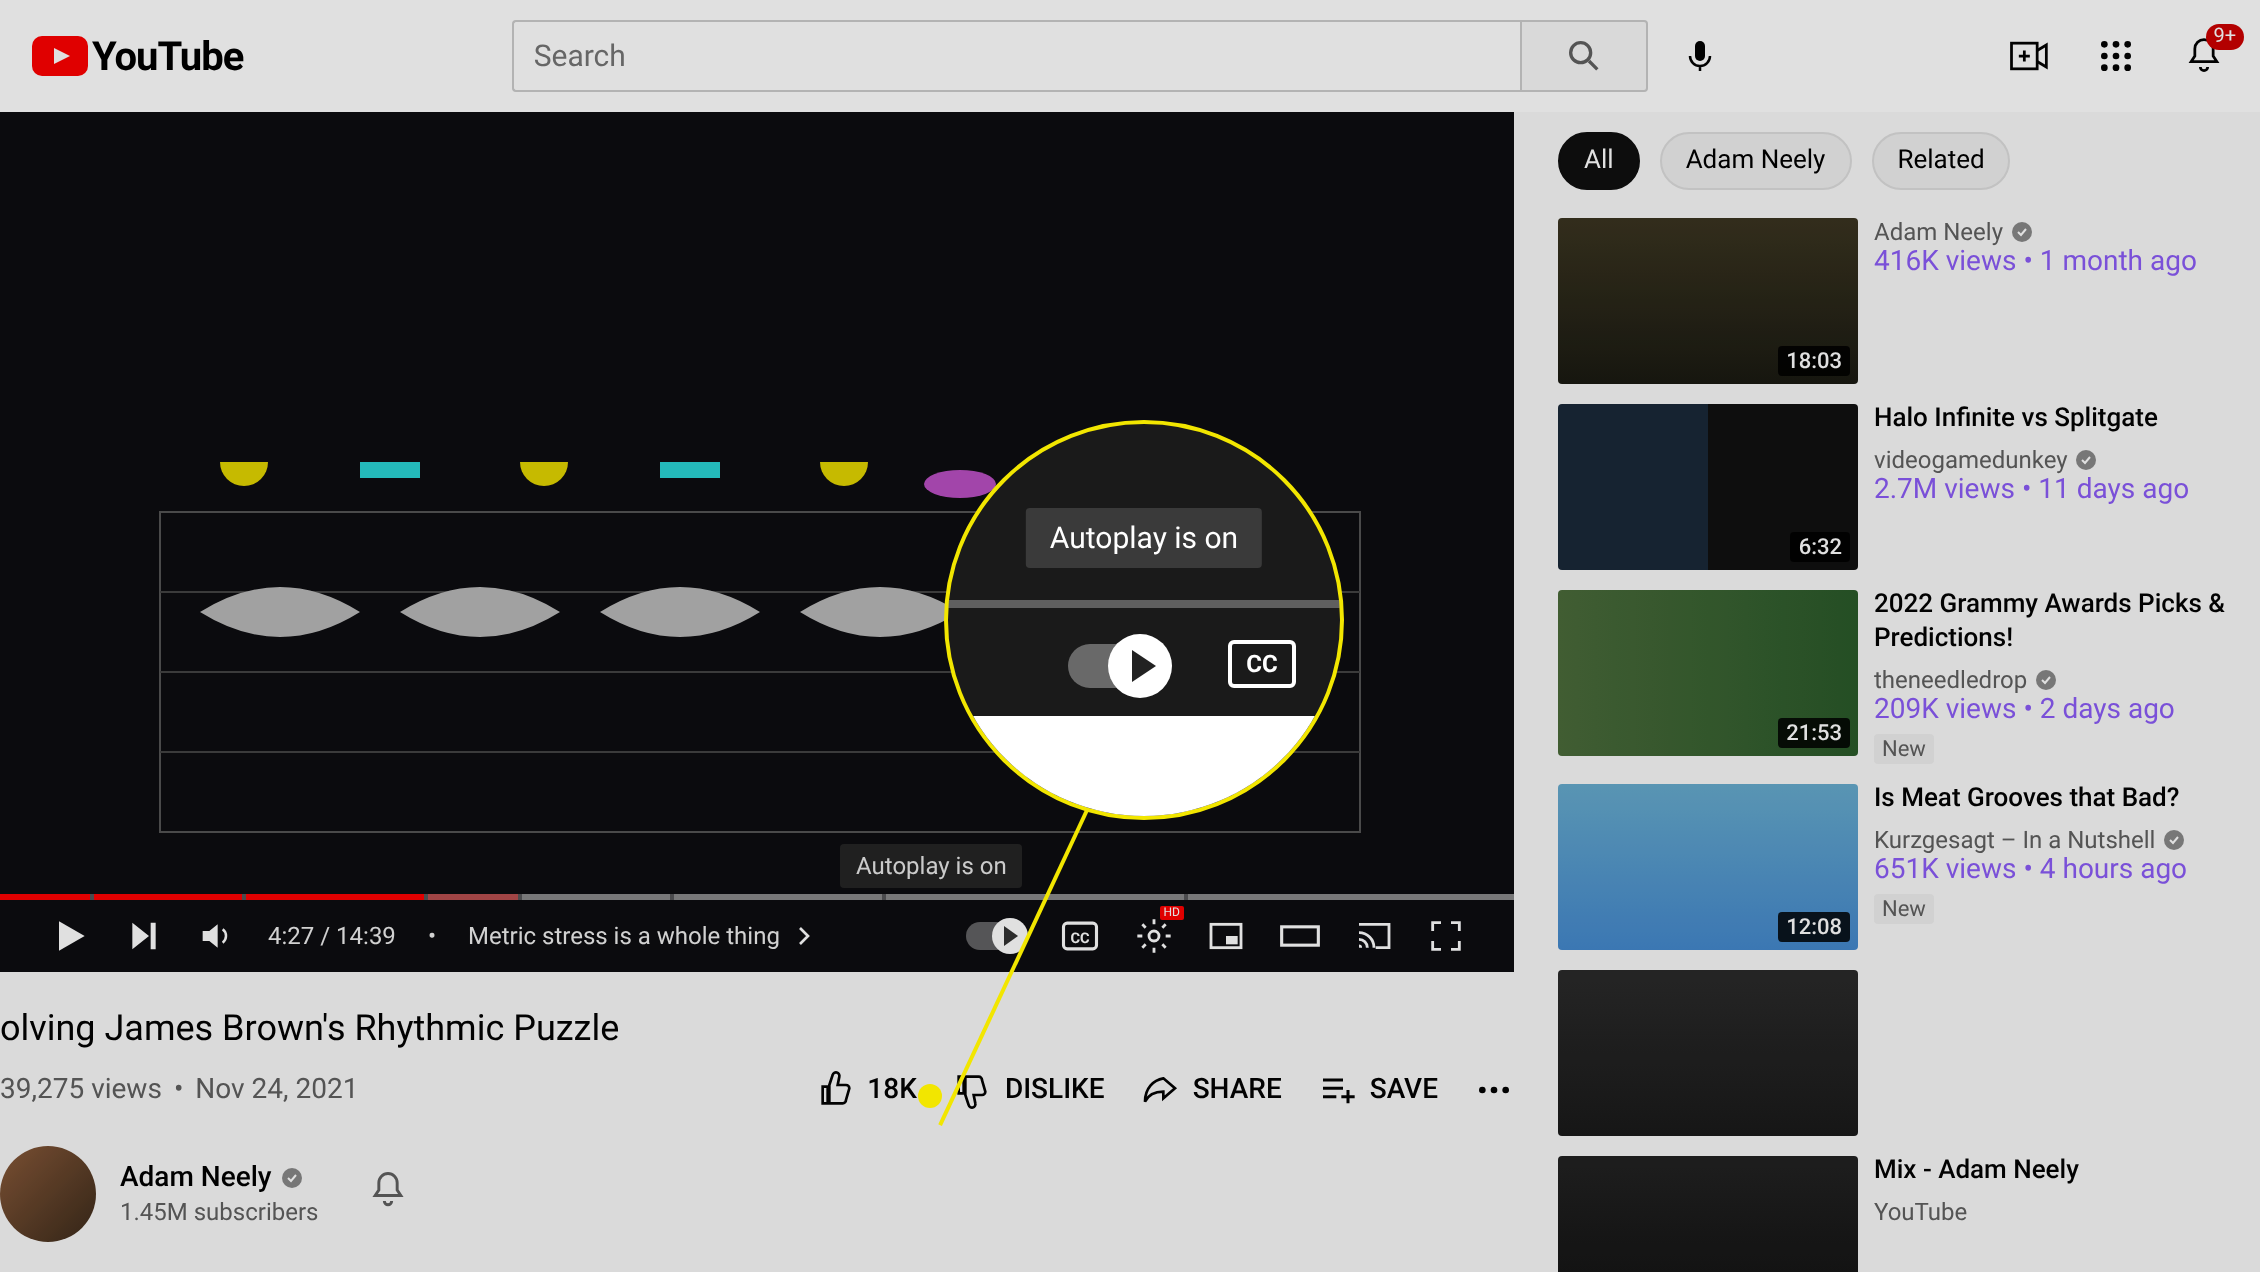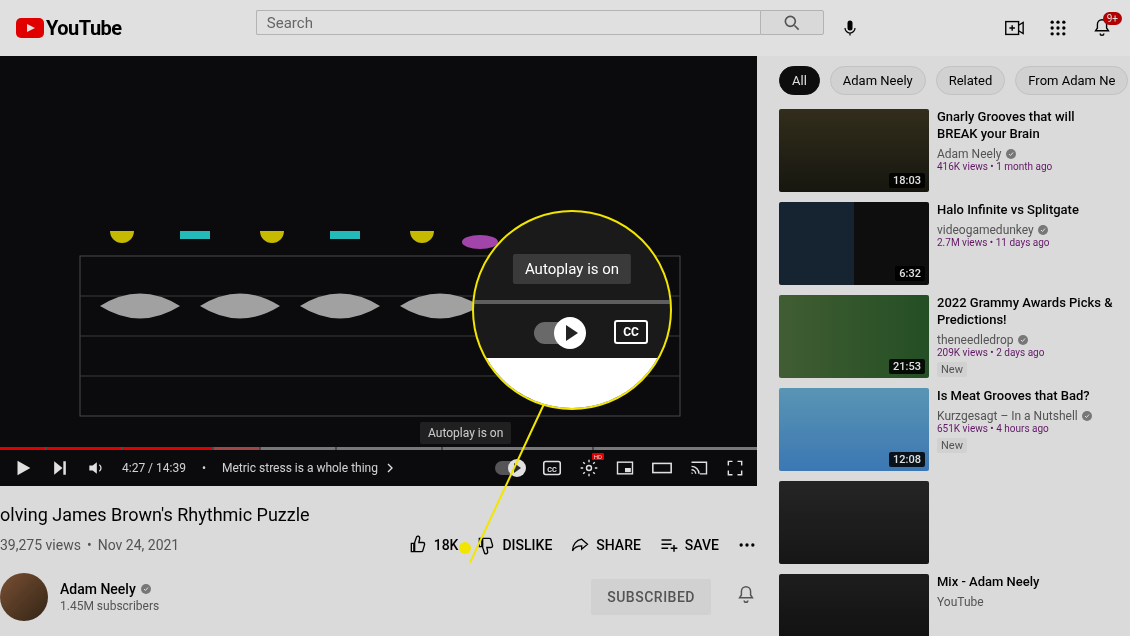--- a/index.html
+++ b/index.html
@@ -6,42 +6,42 @@
 body { background: #f9f9f9; width: 1130px; height: 636px; overflow: hidden; position: relative; }
 
 
 .dim-overlay { position: absolute; inset: 0; background: rgba(0,0,0,0.12); z-index: 50; pointer-events: none; }
 
 
 .header { height: 56px; display: flex; align-items: center; padding: 0 16px; background: #fff; position: relative; z-index: 1; }
 .logo { display: flex; align-items: center; gap: 2px; font-weight: 700; font-size: 20px; letter-spacing: -0.5px; }
 .logo svg { width: 28px; height: 20px; }
 .search-wrap { flex: 1; display: flex; justify-content: center; }
-.search-box { display: flex; width: 568px; height: 25px; }
+.search-box { display: flex; width: 568px; height: 36px; }
 .search-input { flex: 1; border: 1px solid #ccc; border-right: none; border-radius: 2px 0 0 2px; padding: 0 10px; font-size: 15px; background: #fff; }
 .search-btn { width: 64px; border: 1px solid #ccc; background: #f8f8f8; border-radius: 0 2px 2px 0; display: flex; align-items: center; justify-content: center; cursor: pointer; }
 .mic-btn { width: 36px; height: 36px; margin-left: 8px; border-radius: 50%; display: flex; align-items: center; justify-content: center; cursor: pointer; }
 .header-right { display: flex; align-items: center; gap: 20px; margin-left: auto; }
 .hicon { width: 24px; height: 24px; display: flex; align-items: center; justify-content: center; position: relative; cursor: pointer; }
 .notif-badge { position: absolute; top: -4px; right: -8px; background: #cc0000; color: #fff; font-size: 10px; padding: 1px 4px; border-radius: 8px; }
 
 
 .main { display: flex; height: 580px; }
 .left { width: 757px; }
 .right { flex: 1; padding: 10px 17px 0 22px; overflow: hidden; }
 
 
 .player { position: relative; width: 757px; height: 430px; background: #0a0a0a; }
 .vid-canvas { position: absolute; inset: 0; }
 .tooltip-small { position: absolute; bottom: 42px; left: 420px; background: rgba(40,40,40,0.9); color: #e8e8e8; font-size: 12px; padding: 4px 8px; border-radius: 2px; z-index: 5; }
 .progress { position: absolute; bottom: 36px; left: 0; right: 0; height: 3px; background: rgba(255,255,255,0.3); z-index: 4; }
 .progress-segs { position: absolute; left: 0; top: 0; height: 100%; display: flex; gap: 2px; width: 100%; }
 .seg { background: rgba(255,255,255,0.3); height: 100%; }
 .seg.p { background: #ff0000; }
-.controls { position: absolute; bottom: 0; left: 0; right: 0; height: 36px; display: flex; align-items: center; padding: 0 12px; gap: 16px; color: #fff; z-index: 4; }
+.controls { position: absolute; bottom: 0; left: 0; right: 0; height: 36px; display: flex; align-items: center; padding: 0 24px; gap: 16px; color: #fff; z-index: 4; }
 .cbtn { display: flex; align-items: center; justify-content: center; cursor: pointer; }
 .cbtn svg { fill: #fff; }
 .time-display { font-size: 12px; color: #eee; }
 .chapter-display { font-size: 12px; color: #eee; display: flex; align-items: center; gap: 4px; cursor: pointer; }
 .spacer { flex: 1; }
 .autoplay-toggle { width: 30px; height: 14px; background: rgba(255,255,255,0.35); border-radius: 9px; position: relative; cursor: pointer; }
 .autoplay-knob { position: absolute; right: -1px; top: -2px; width: 18px; height: 18px; background: #fff; border-radius: 50%; display: flex; align-items: center; justify-content: center; }
 .autoplay-knob::after { content: ""; position: absolute; left: 6px; top: 4px; border-left: 7px solid #333; border-top: 5px solid transparent; border-bottom: 5px solid transparent; }
 .hd-badge { position: absolute; top: -5px; right: -5px; background: #f00; color: #fff; font-size: 6px; padding: 0 2px; border-radius: 1px; }
 .settings-wrap { position: relative; }
@@ -66,21 +66,21 @@
 .chip { padding: 6px 12px; border-radius: 16px; background: #eee; font-size: 13px; border: 1px solid #ddd; cursor: pointer; white-space: nowrap; }
 .chip.active { background: #0f0f0f; color: #fff; border-color: #0f0f0f; }
 
 
 .rec { display: flex; gap: 8px; margin-bottom: 10px; cursor: pointer; }
 .thumb { width: 150px; height: 83px; background: #222; position: relative; flex-shrink: 0; border-radius: 2px; overflow: hidden; }
 .thumb-dur { position: absolute; bottom: 4px; right: 4px; background: rgba(0,0,0,0.85); color: #fff; font-size: 11px; padding: 1px 4px; border-radius: 2px; font-weight: 500; }
 .rec-info { flex: 1; min-width: 0; }
 .rec-title { font-size: 13px; font-weight: 500; color: #030303; line-height: 1.3; margin-bottom: 4px; display: -webkit-box; -webkit-line-clamp: 2; -webkit-box-orient: vertical; overflow: hidden; }
 .rec-channel { font-size: 12px; color: #606060; display: flex; align-items: center; gap: 3px; }
-.rec-meta { font-size: 10px; color: #701a75; }
+.rec-meta { font-size: 14px; color: #8b5cf6; }
 .badge-new { display: inline-block; background: #eee; color: #606060; font-size: 11px; padding: 1px 4px; border-radius: 2px; margin-top: 3px; }
 .badge-live { display: inline-block; border: 1px solid #cc0000; color: #cc0000; font-size: 11px; padding: 1px 4px; border-radius: 2px; margin-top: 3px; font-weight: 500; }
 .verified { width: 12px; height: 12px; display: inline-flex; }
 
 
 .t1 { background: linear-gradient(#3a3420,#1a1a12); }
 .t2 { background: linear-gradient(90deg,#1a2838 50%,#101010 50%); }
 .t3 { background: linear-gradient(90deg,#4a6a3a,#2a5a2a); }
 .t4 { background: linear-gradient(#6ac,#48c); }
 .t5 { background: linear-gradient(#2a2a2a,#1a1a1a); }
@@ -306,45 +306,42 @@
         <div class="owner-info">
           <div class="owner-name">
             <span>Adam Neely</span>
             <svg class="verified" viewBox="0 0 24 24">
                 <circle cx="12" cy="12" r="10" fill="#888"></circle>
                 <path d="M8 12 l3 3 l5 -6" stroke="#fff" stroke-width="2" fill="none"></path>
               </svg>
           </div>
           <div class="owner-subs">1.45M subscribers</div>
         </div>
-        <div class="sub-btn">SUBSCRIBED</div>
         <div class="bell">
           <svg class="i22" viewBox="0 0 24 24">
               <path d="M12 3 a5 5 0 0 1 5 5 v4 l2 3 H5 l2 -3 v-4 a5 5 0 0 1 5 -5 M10 18 a2 2 0 0 0 4 0" fill="none" stroke="#606060" stroke-width="1.6"></path>
             </svg>
         </div>
       </div>
     </div>
   </div>
 
   <div class="right">
     <div class="chips">
       <div class="chip active">All</div>
       <div class="chip">Adam Neely</div>
       <div class="chip">Related</div>
-      <div class="chip">From Adam Ne</div>
 
     </div>
     <div id="recs">
         <div class="rec">
     <div class="thumb t1">
             <div class="thumb-dur">18:03</div>
           </div>
     <div class="rec-info">
-      <div class="rec-title">Gnarly Grooves that will BREAK your Brain</div>
       <div class="rec-channel">Adam Neely <svg class="verified" viewBox="0 0 24 24">
                 <circle cx="12" cy="12" r="10" fill="#888"></circle>
                 <path d="M8 12 l3 3 l5 -6" stroke="#fff" stroke-width="2" fill="none"></path>
               </svg></div>
       <div class="rec-meta">416K views • 1 month ago</div>
 
     </div>
         </div>
         <div class="rec">
     <div class="thumb t2">

